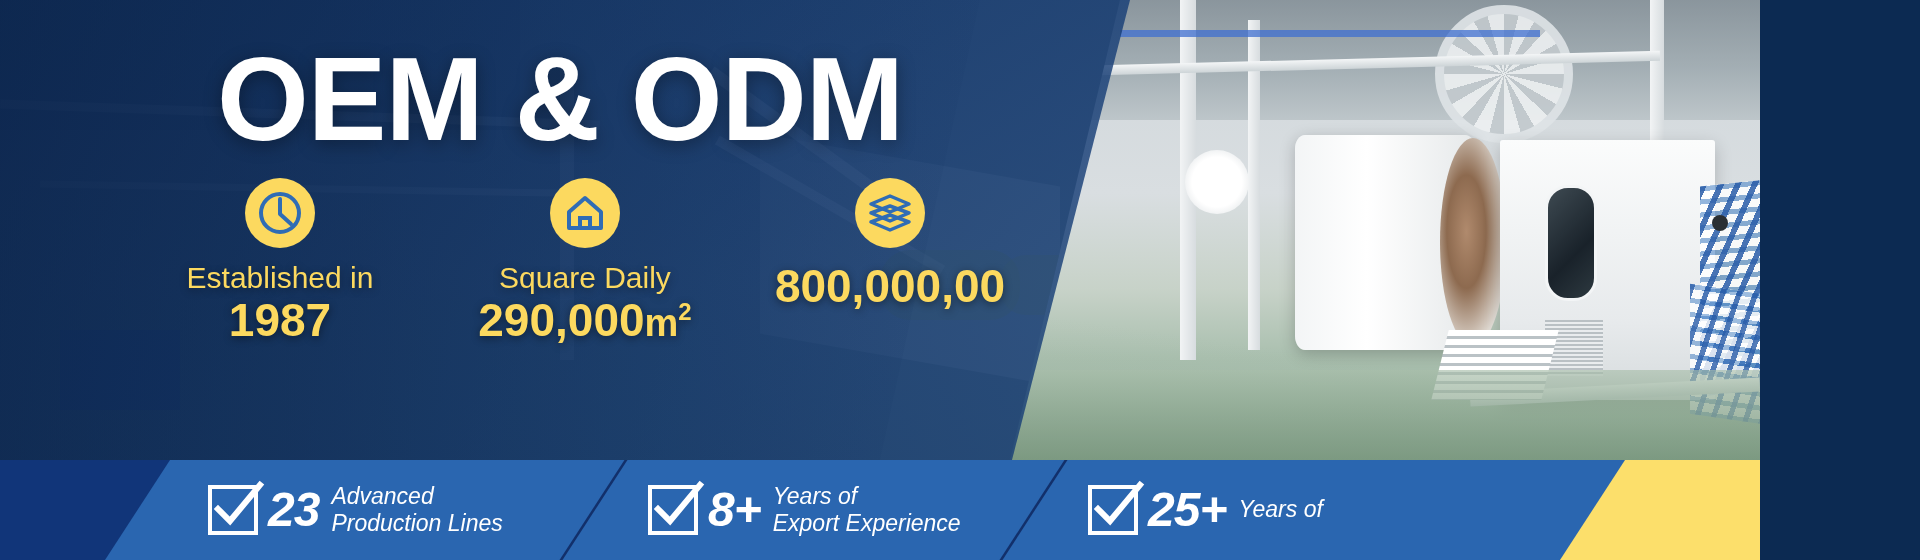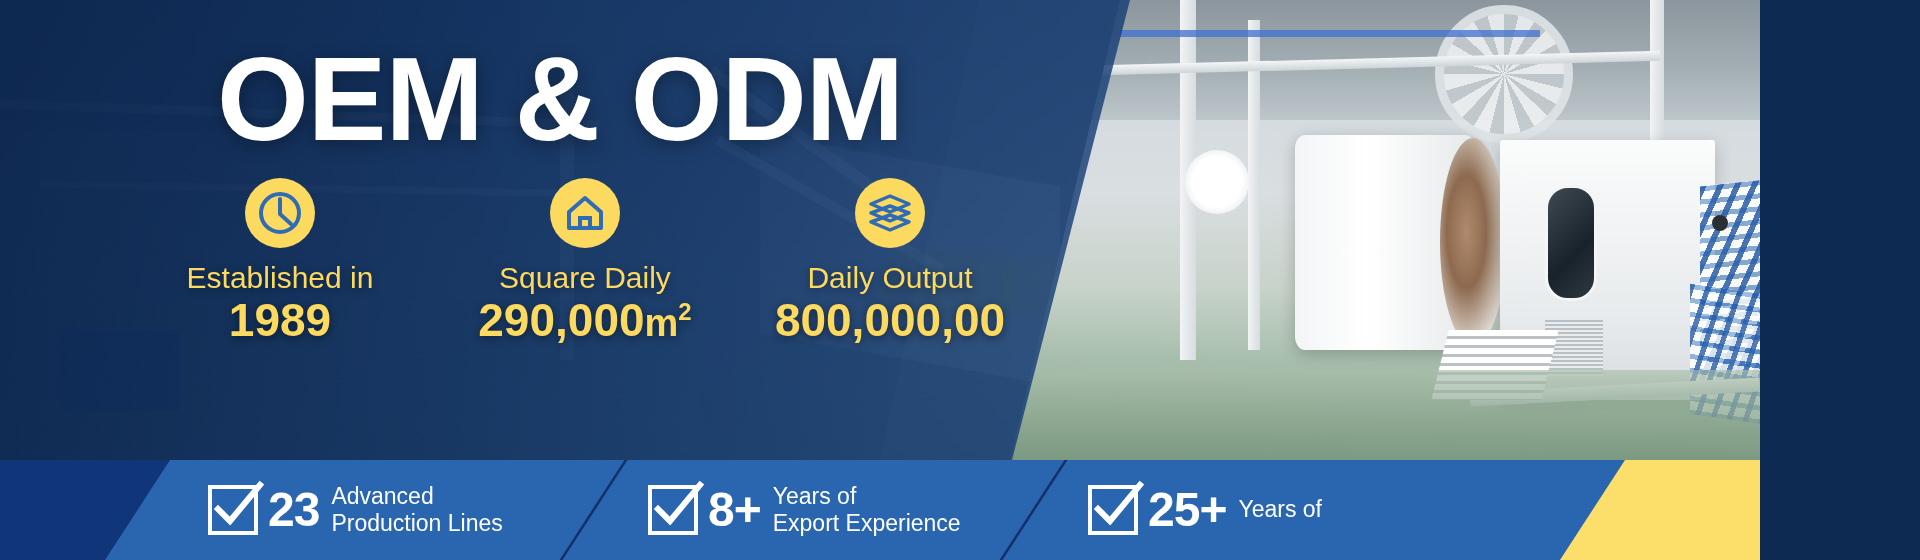--- a/index.html
+++ b/index.html
@@ -170,21 +170,21 @@
     margin-top: 2px;
     text-shadow: 0 2px 8px rgba(0,0,0,.45);
     white-space: nowrap;
   }
   .stat-unit { font-size: 38px; }
   .sup { font-size: 24px; vertical-align: super; }
 
   
   .bottom-bar {
     position: absolute;
-    left: 0; bottom: 0; width: 1920px; height: 100px;
+    left: 0; bottom: 0; width: 1920px; height: 100px; font-style: italic;
   }
   .bb-yellow {
     position: absolute; right: 0; top: 0; width: 400px; height: 100px;
     background: #fcdf6b;
     clip-path: polygon(62px 0, 400px 0, 400px 100px, 0 100px);
   }
   .bb-blue {
     position: absolute; left: 0; top: 0; width: 1625px; height: 100px;
     background: #2a66b0;
     clip-path: polygon(0 0, 1625px 0, 1560px 100px, 0 100px);
@@ -283,21 +283,21 @@
 
     <div class="stat">
       <div class="stat-icon">
         <svg width="52" height="52" viewBox="0 0 52 52" aria-hidden="true">
           <circle cx="26" cy="26" r="19" fill="none" stroke="#2f6cb5" stroke-width="4"></circle>
           <path d="M26 12 L26 27 L37 37" fill="none" stroke="#2f6cb5" stroke-width="4" stroke-linecap="round" stroke-linejoin="round"></path>
         </svg>
       </div>
       <div class="stat-label">Established in</div>
       <div class="stat-value">
-        <span>1989</span>
+        <span>1987</span>
       </div>
     </div>
 
     <div class="stat">
       <div class="stat-icon">
         <svg width="52" height="52" viewBox="0 0 52 52" aria-hidden="true">
           <path d="M10 25 L26 11 L42 25 L42 41 L10 41 Z" fill="none" stroke="#2f6cb5" stroke-width="4" stroke-linejoin="round"></path>
           <rect x="21" y="31" width="10" height="10" fill="none" stroke="#2f6cb5" stroke-width="4"></rect>
         </svg>
       </div>
@@ -308,21 +308,20 @@
     </div>
 
     <div class="stat">
       <div class="stat-icon">
         <svg width="52" height="52" viewBox="0 0 52 52" aria-hidden="true">
           <path d="M26 9 L45 17 L26 25 L7 17 Z" fill="none" stroke="#2f6cb5" stroke-width="3.5" stroke-linejoin="round"></path>
           <path d="M26 19 L45 26 L26 34 L7 26 Z" fill="none" stroke="#2f6cb5" stroke-width="3.5" stroke-linejoin="round"></path>
           <path d="M26 28 L45 35 L26 43 L7 35 Z" fill="none" stroke="#2f6cb5" stroke-width="3.5" stroke-linejoin="round"></path>
         </svg>
       </div>
-      <div class="stat-label">Daily Output</div>
       <div class="stat-value">
         <span>800,000,00</span>
       </div>
     </div>
 
   </div>
 
   <div class="bottom-bar">
     <div class="bb-yellow"></div>
     <div class="bb-blue"></div>

